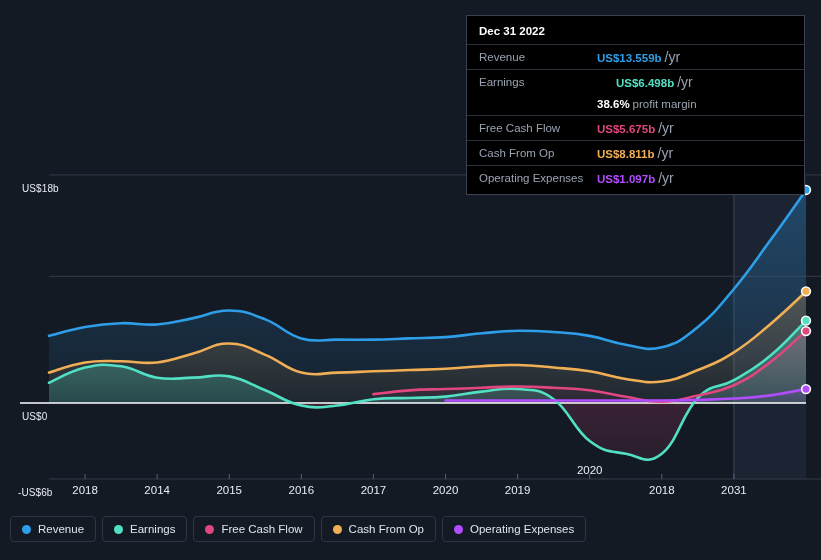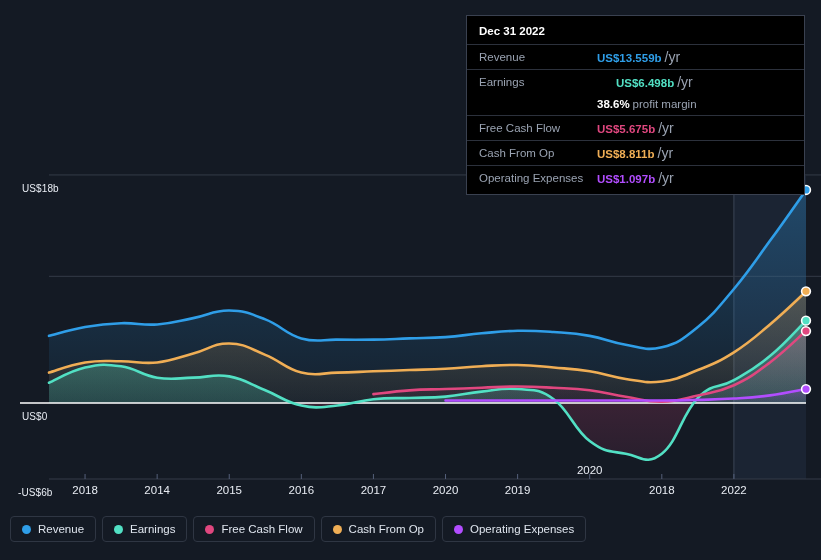--- a/index.html
+++ b/index.html
@@ -213,21 +213,21 @@
   <div id="x-labels">
       <div class="x-label" style="left: 85.0476px; top: 484px;">2018</div>
       <div class="x-label" style="left: 157.143px; top: 484px;">2014</div>
       <div class="x-label" style="left: 229.238px; top: 484px;">2015</div>
       <div class="x-label" style="left: 301.333px; top: 484px; text-align: right;">2016</div>
       <div class="x-label" style="left: 373.429px; top: 484px;">2017</div>
       <div class="x-label" style="left: 445.524px; top: 484px;">2020</div>
       <div class="x-label" style="left: 517.619px; top: 484px;">2019</div>
       <div class="x-label" style="left: 589.714px; top: 464px;">2020</div>
       <div class="x-label" style="left: 661.81px; top: 484px;">2018</div>
-      <div class="x-label" style="left: 733.905px; top: 484px;">2022</div>
+      <div class="x-label" style="left: 733.905px; top: 484px;">2031</div>
     </div>
 
   <div id="tooltip">
     <div class="tt-title">Dec 31 2022</div>
     <div id="tt-rows">
         <div class="tt-row">
           <div class="tt-key">Revenue</div>
           <div><span class="tt-val" style="color: rgb(47, 158, 232);">US$13.559b</span><span class="tt-unit">/yr</span></div>
         </div>
         <div class="tt-row">

